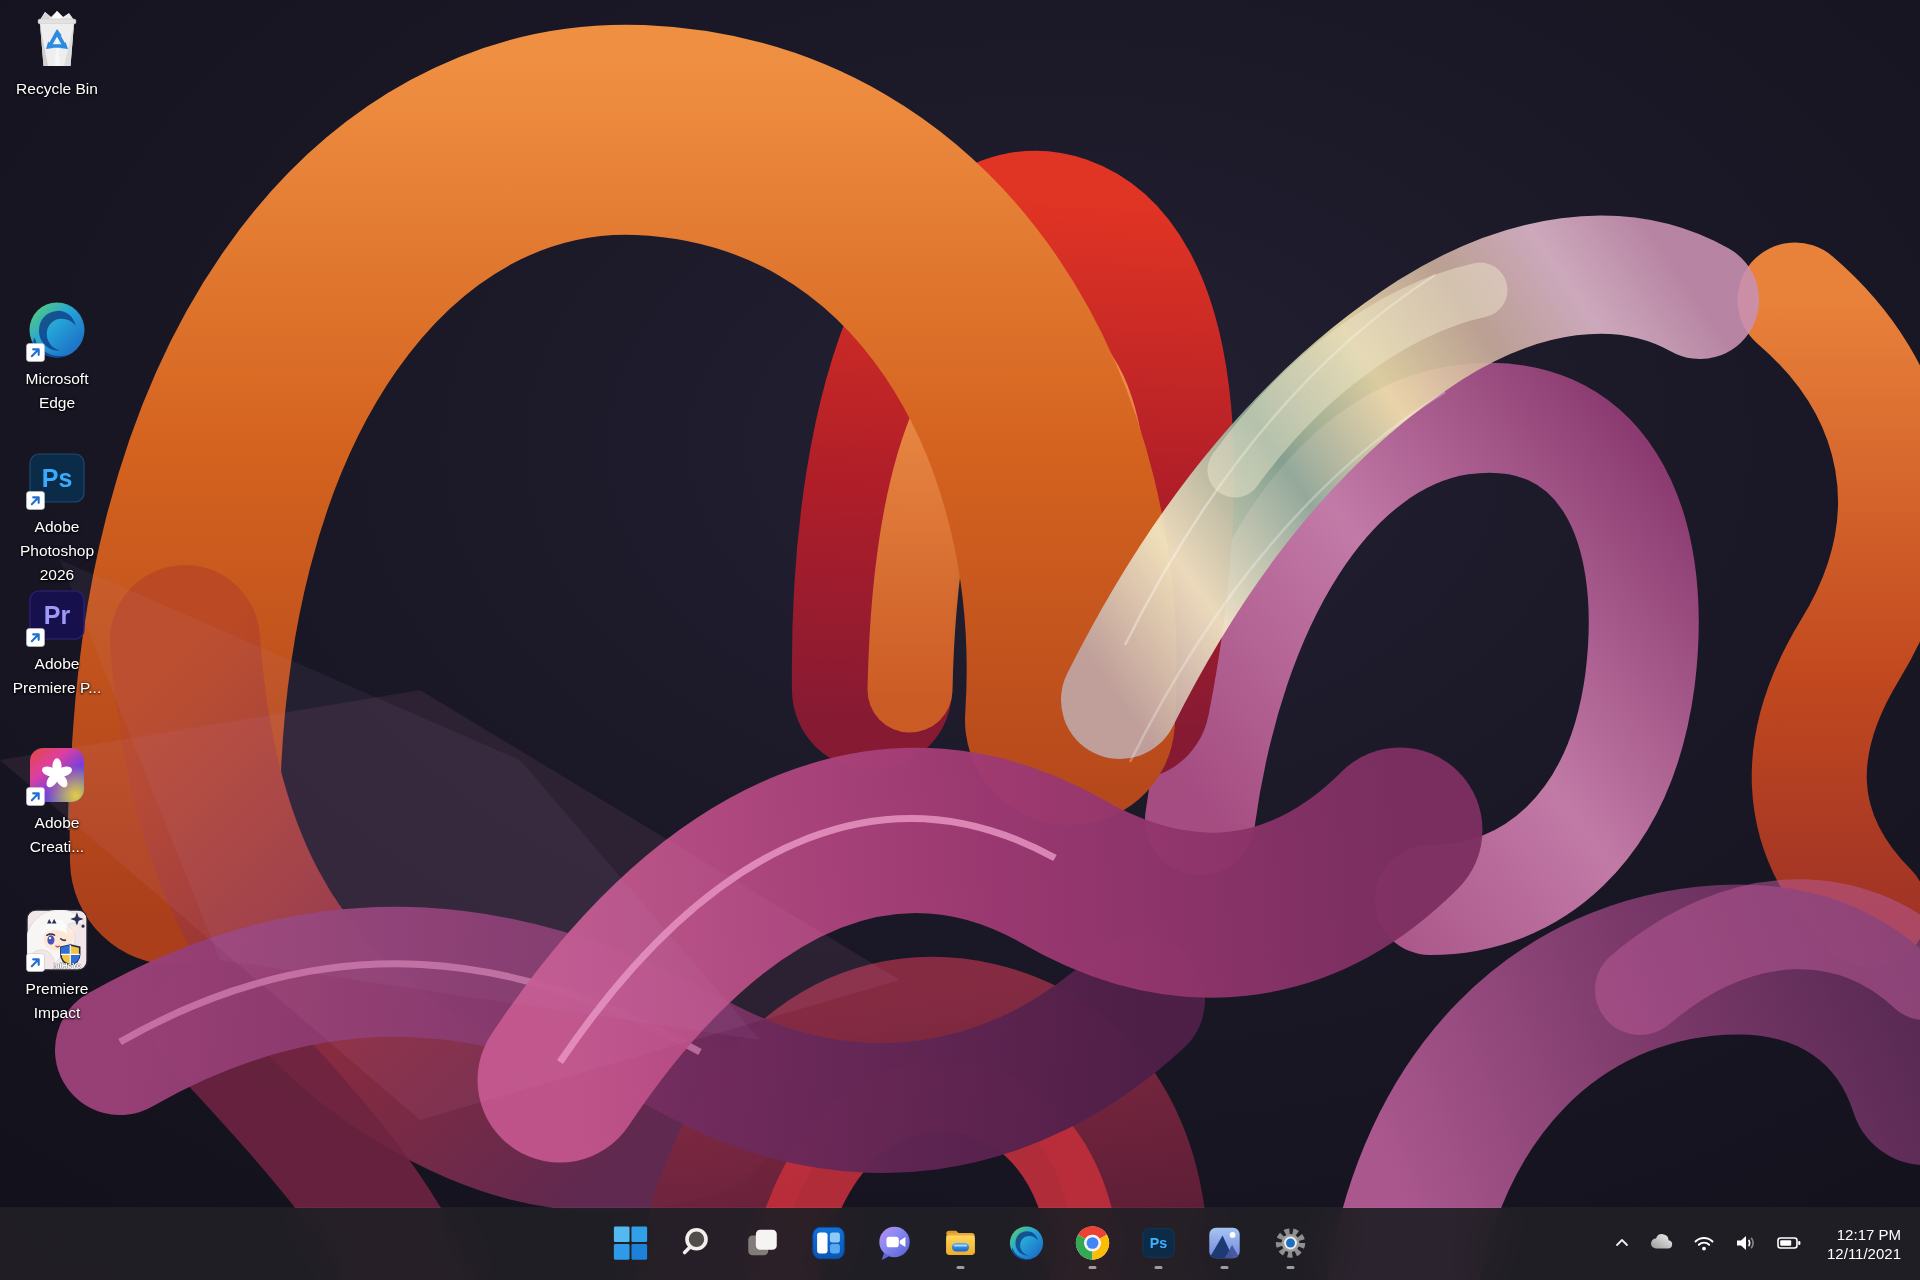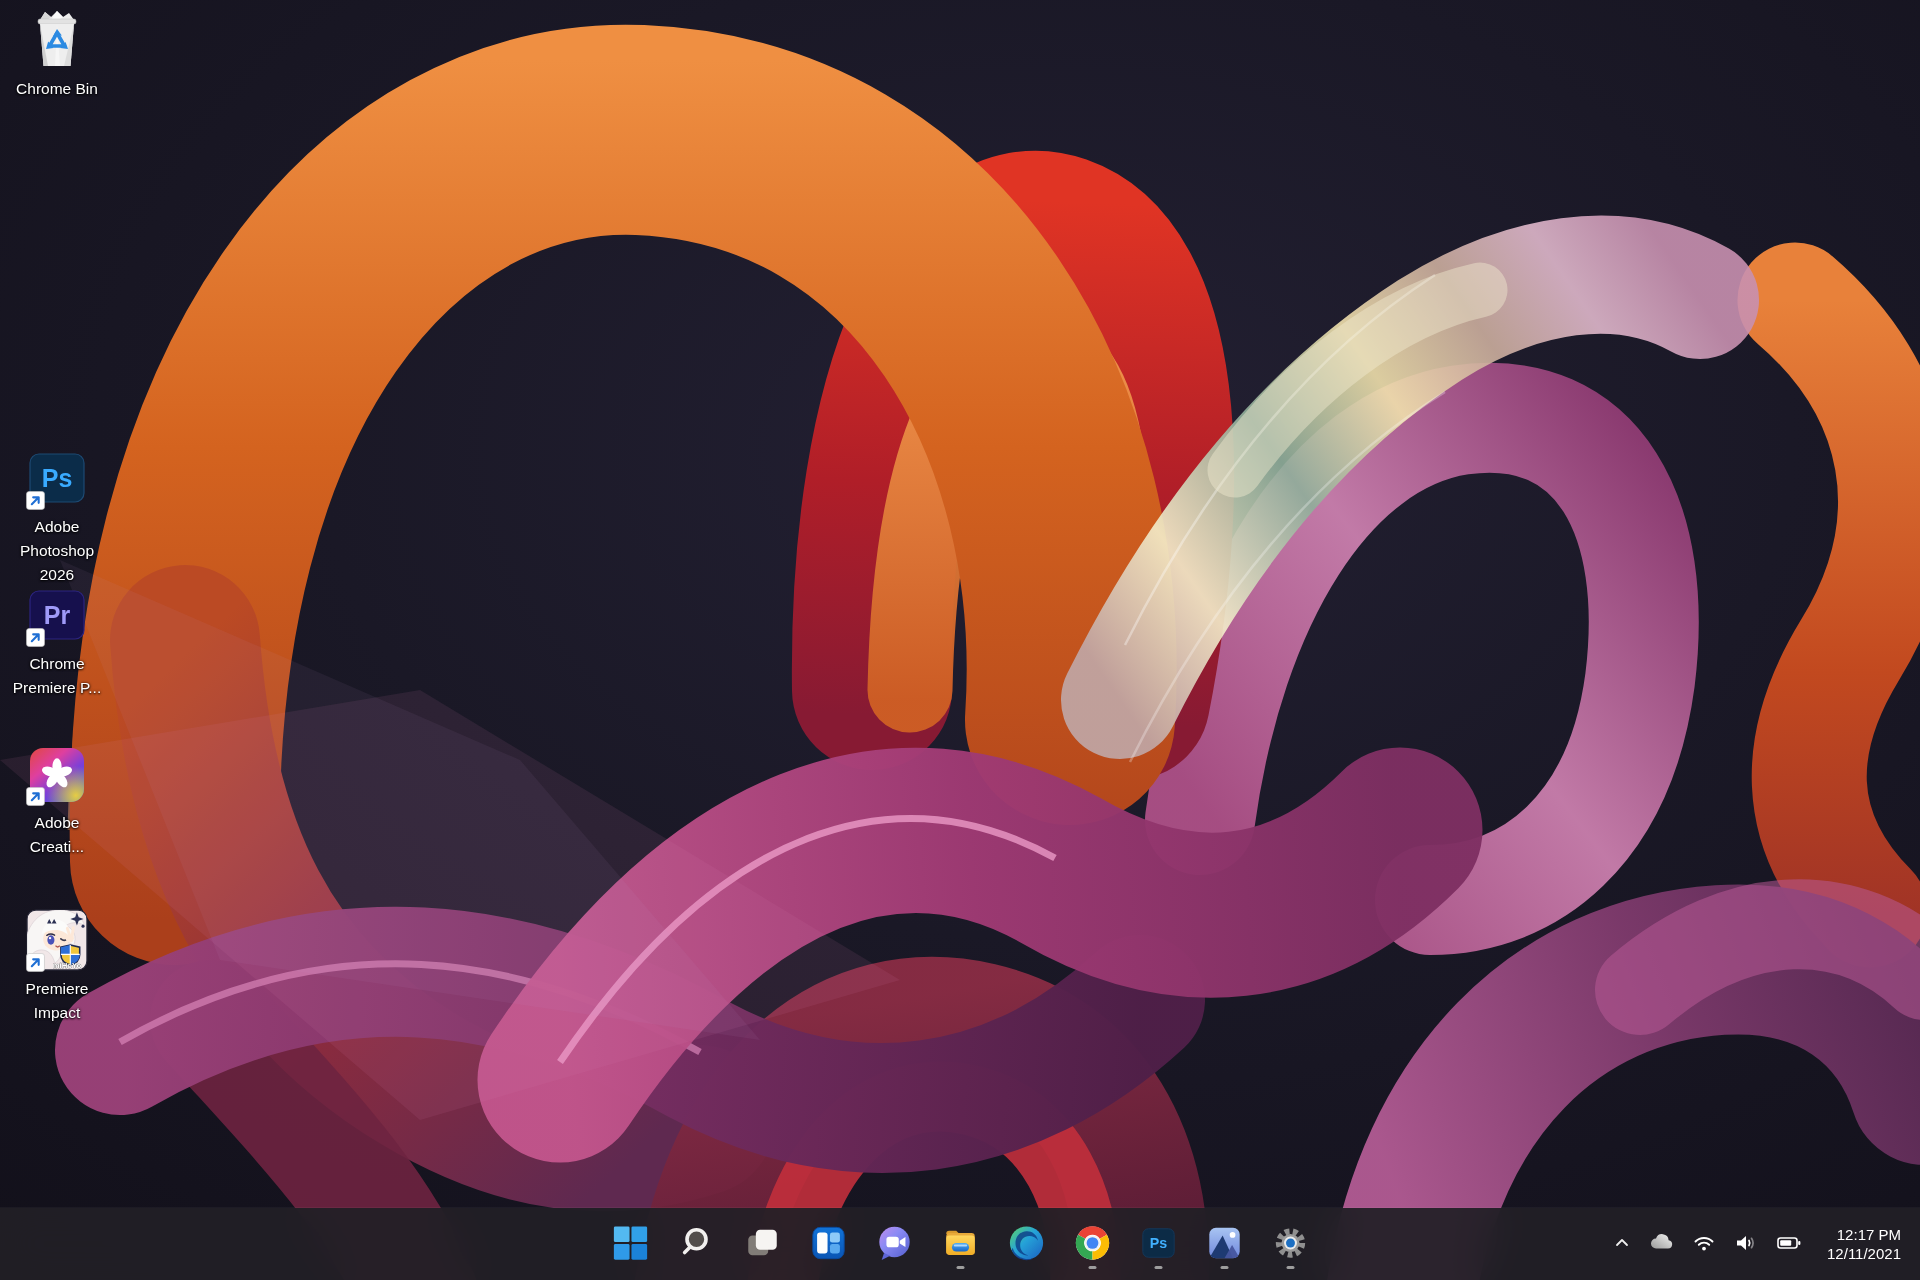--- a/index.html
+++ b/index.html
@@ -151,24 +151,47 @@
           <path d="M15,16 H49 L45.5,58 H18.5 Z" fill="#eeeeee"></path>
           <path d="M15,16 L23,58 H18.5 Z" fill="#d0d0d0"></path>
           <path d="M49,16 L45.5,58 L39,58 Z" fill="#dcdcdc"></path>
           <path d="M32,16 L30,58 L35,58 Z" fill="#f6f6f6"></path>
           <path d="M32,25 L24.5,38 L39.5,38 Z" fill="none" stroke="#2b8ae2" stroke-width="3.6" stroke-linejoin="round"></path>
           <path d="M32,21 l4.8,6.4 -8.6,0.5 z" fill="#2b8ae2"></path>
           <path d="M21,41 l2.2,-7.4 5.2,6.3 z" fill="#2b8ae2"></path>
           <path d="M43,41 l-7.8,-0.9 5.4,-6.1 z" fill="#2b8ae2"></path>
         </svg>
       </div>
-      <div class="di-label">Chrome Bin</div>
-    </div>
-
-
+      <div class="di-label">Recycle Bin</div>
+    </div>
+
+
+    <div class="di" style="top:296px">
+      <div class="di-img">
+        <svg width="60" height="60" viewBox="0 0 48 48">
+          <defs>
+            <linearGradient id="egD" x1="0" y1="0" x2="1" y2="1">
+              <stop offset="0%" stop-color="#5fd567"></stop>
+                <stop offset="45%" stop-color="#25a3d8"></stop>
+                <stop offset="100%" stop-color="#1b5fc0"></stop>
+            </linearGradient>
+          </defs>
+          <circle cx="24" cy="24" r="22" fill="url(#egD)"></circle>
+          <path d="M6,30 C9,41 20,47 33,44 C25,48.5 10,46.5 4.8,33 Q5.2,31.2 6,30 Z" fill="#123f8f" opacity=".85"></path>
+          <path d="M39,21 C37.3,12.5 30.8,8.3 24,8.7 C15,9.3 9.6,16 9.6,24.5 C9.6,34 17.5,41 26.5,40.4 C20,38.8 15.8,33.5 15.8,27 C15.8,19.8 21.2,14.9 27.5,14.9 C32.7,14.9 37,17.2 39,21 Z" fill="#0d3c86" opacity=".8"></path>
+        </svg>
+        <span class="shortcut-badge">
+          <svg width="19" height="19" viewBox="0 0 18 18">
+              <rect x=".5" y=".5" width="17" height="17" rx="2.5" fill="#fff" stroke="#c4c4c4" stroke-width=".6"></rect>
+              <path d="M5.5,12.5 L12,6 M12,6 h-5.2 M12,6 v5.2" stroke="#1f6fd4" stroke-width="2" fill="none" stroke-linecap="round" stroke-linejoin="round"></path>
+            </svg>
+        </span>
+      </div>
+      <div class="di-label">Microsoft Edge</div>
+    </div>
 
     <div class="di" style="top:444px">
       <div class="di-img">
         <svg width="60" height="60" viewBox="0 0 60 60">
           <rect x="3" y="6" width="54" height="48" rx="9" fill="#0b2c49" stroke="#1d4a73" stroke-width="1.2"></rect>
           <text x="30" y="39" text-anchor="middle" font-family="Liberation Sans, sans-serif" font-weight="bold" font-size="25" fill="#39abff">Ps</text>
         </svg>
         <span class="shortcut-badge">
           <svg width="19" height="19" viewBox="0 0 18 18">
               <rect x=".5" y=".5" width="17" height="17" rx="2.5" fill="#fff" stroke="#c4c4c4" stroke-width=".6"></rect>
@@ -185,21 +208,21 @@
           <rect x="3" y="6" width="54" height="48" rx="9" fill="#16104d" stroke="#2c2480" stroke-width="1.2"></rect>
           <text x="30" y="39" text-anchor="middle" font-family="Liberation Sans, sans-serif" font-weight="bold" font-size="25" fill="#9f9af8">Pr</text>
         </svg>
         <span class="shortcut-badge">
           <svg width="19" height="19" viewBox="0 0 18 18">
               <rect x=".5" y=".5" width="17" height="17" rx="2.5" fill="#fff" stroke="#c4c4c4" stroke-width=".6"></rect>
               <path d="M5.5,12.5 L12,6 M12,6 h-5.2 M12,6 v5.2" stroke="#1f6fd4" stroke-width="2" fill="none" stroke-linecap="round" stroke-linejoin="round"></path>
             </svg>
         </span>
       </div>
-      <div class="di-label">Chrome Premiere P...</div>
+      <div class="di-label">Adobe Premiere P...</div>
     </div>
 
     <div class="di" style="top:740px">
       <div class="di-img">
         <svg width="60" height="60" viewBox="0 0 60 60">
           <defs>
             <linearGradient id="ccG" x1="0" y1="0" x2=".85" y2="1">
               <stop offset="0%" stop-color="#e0483f"></stop>
                 <stop offset="35%" stop-color="#df3f9f"></stop>
               <stop offset="65%" stop-color="#7a3fd9"></stop>

